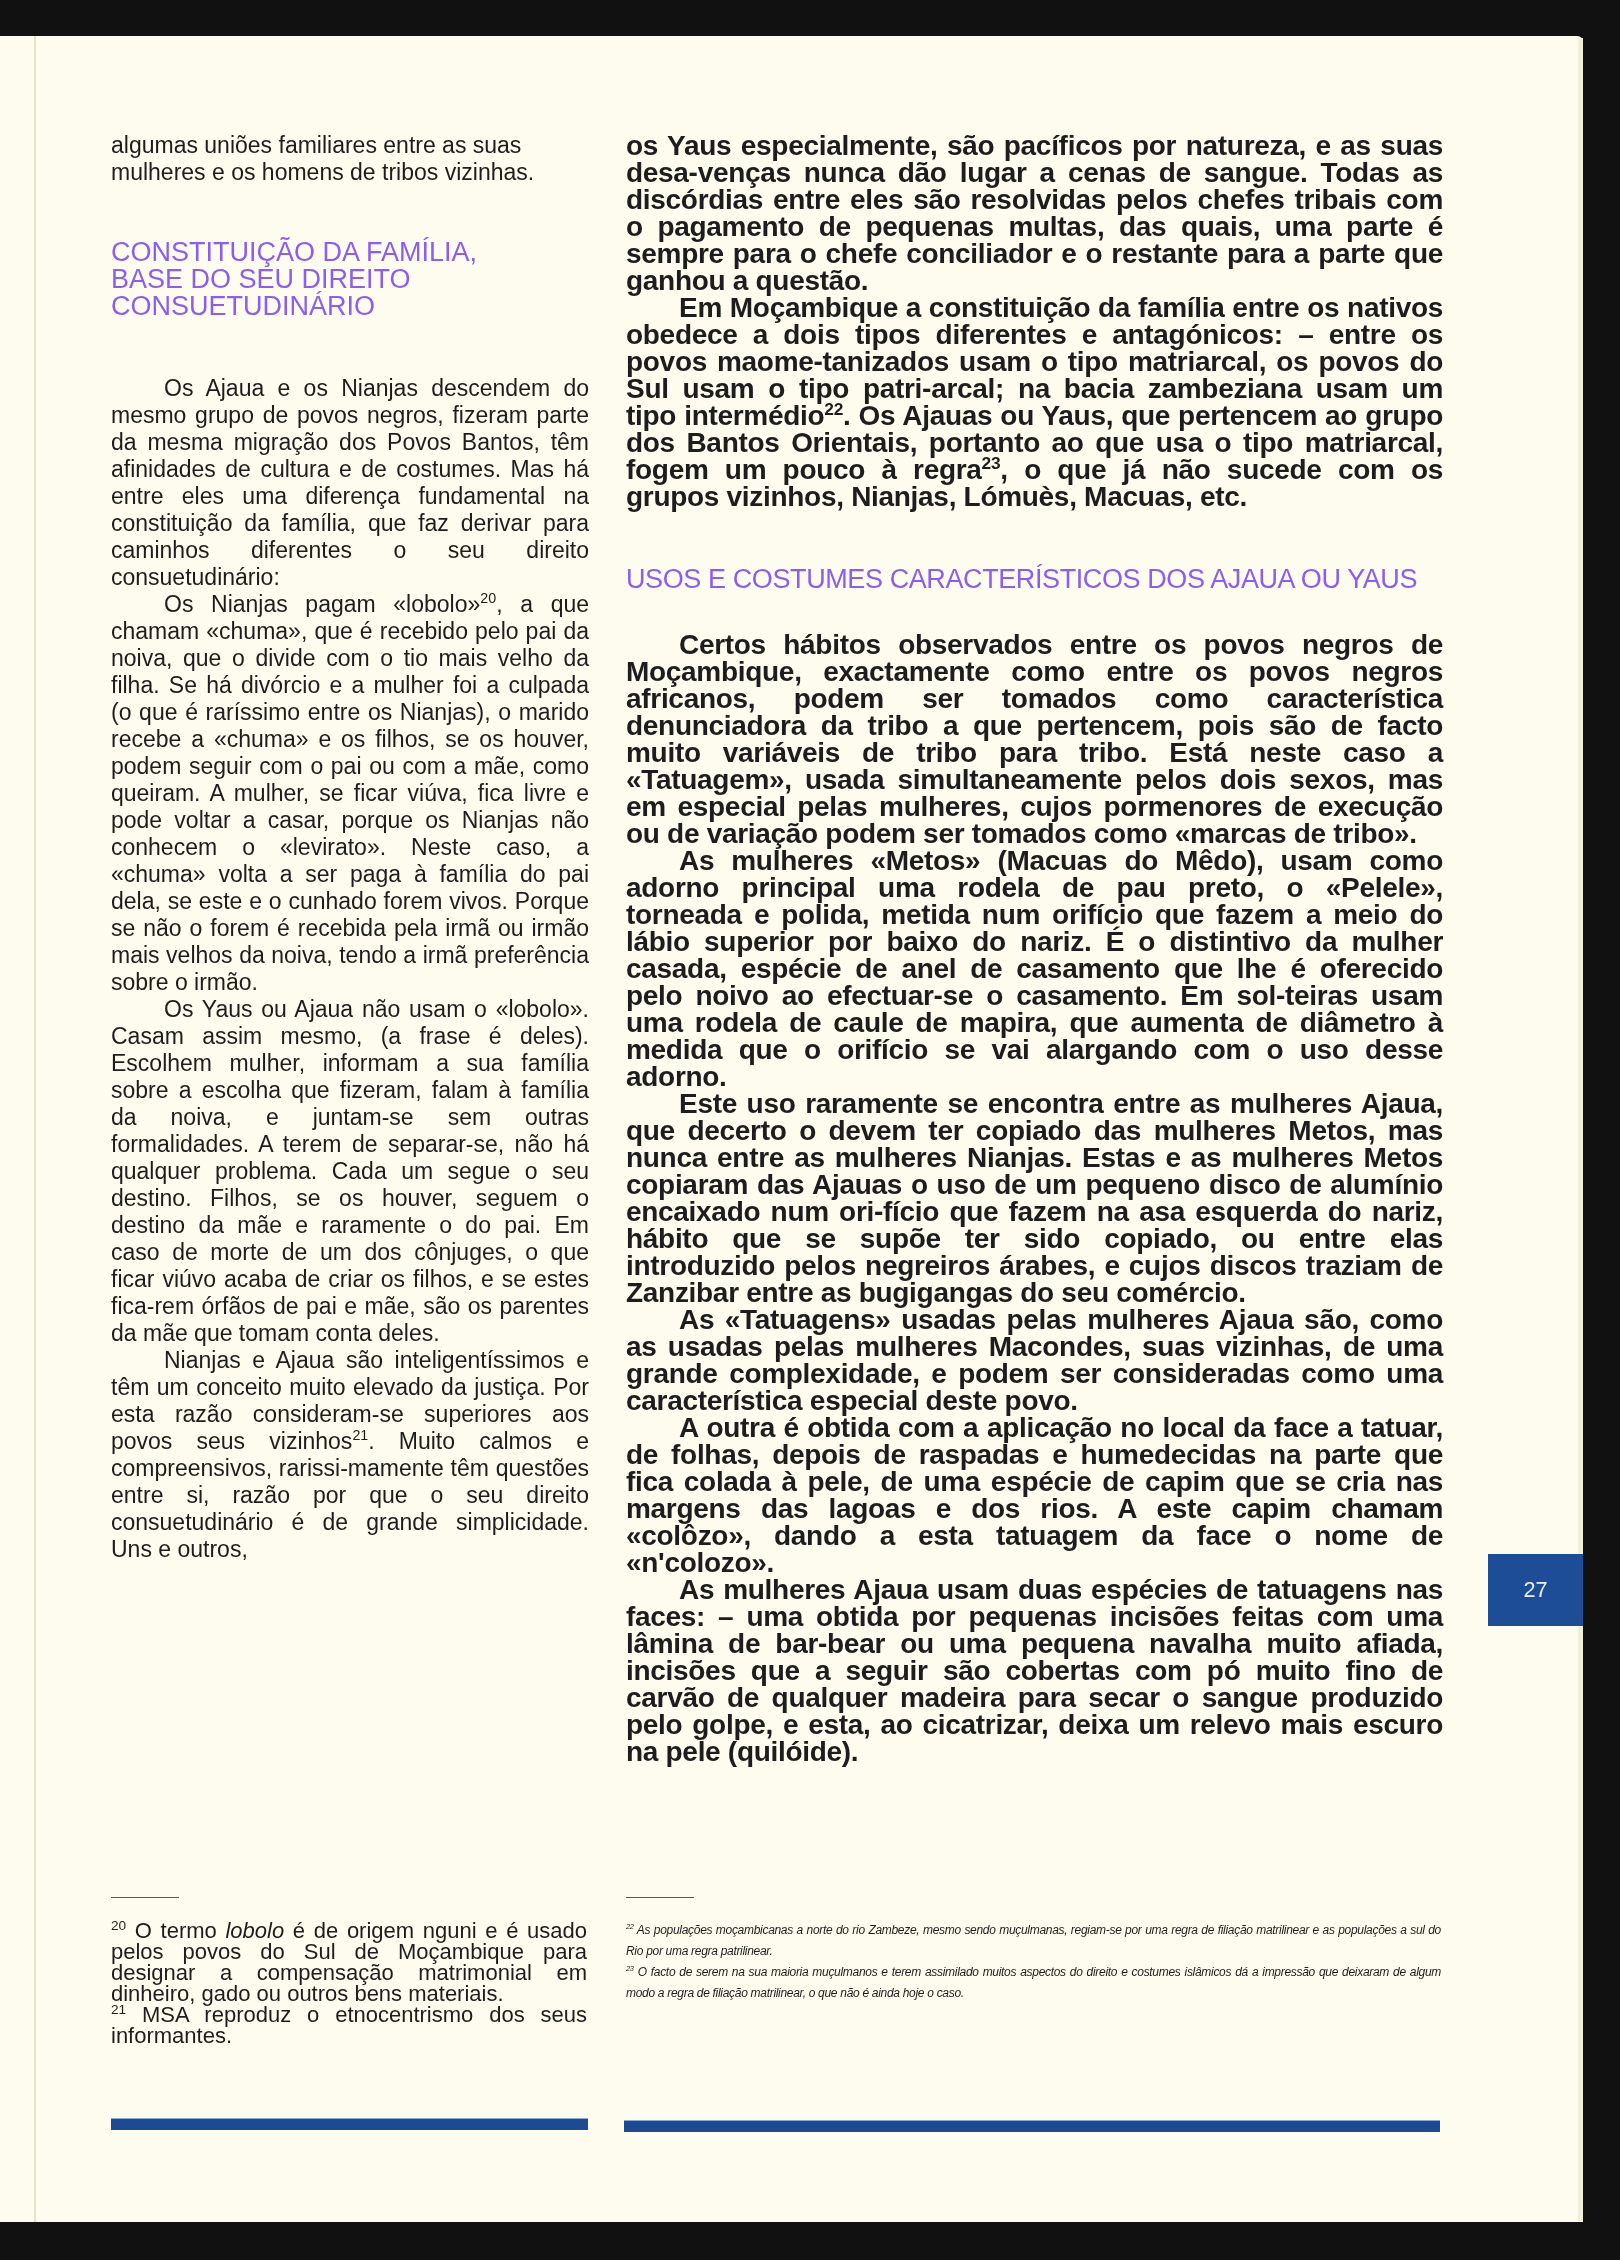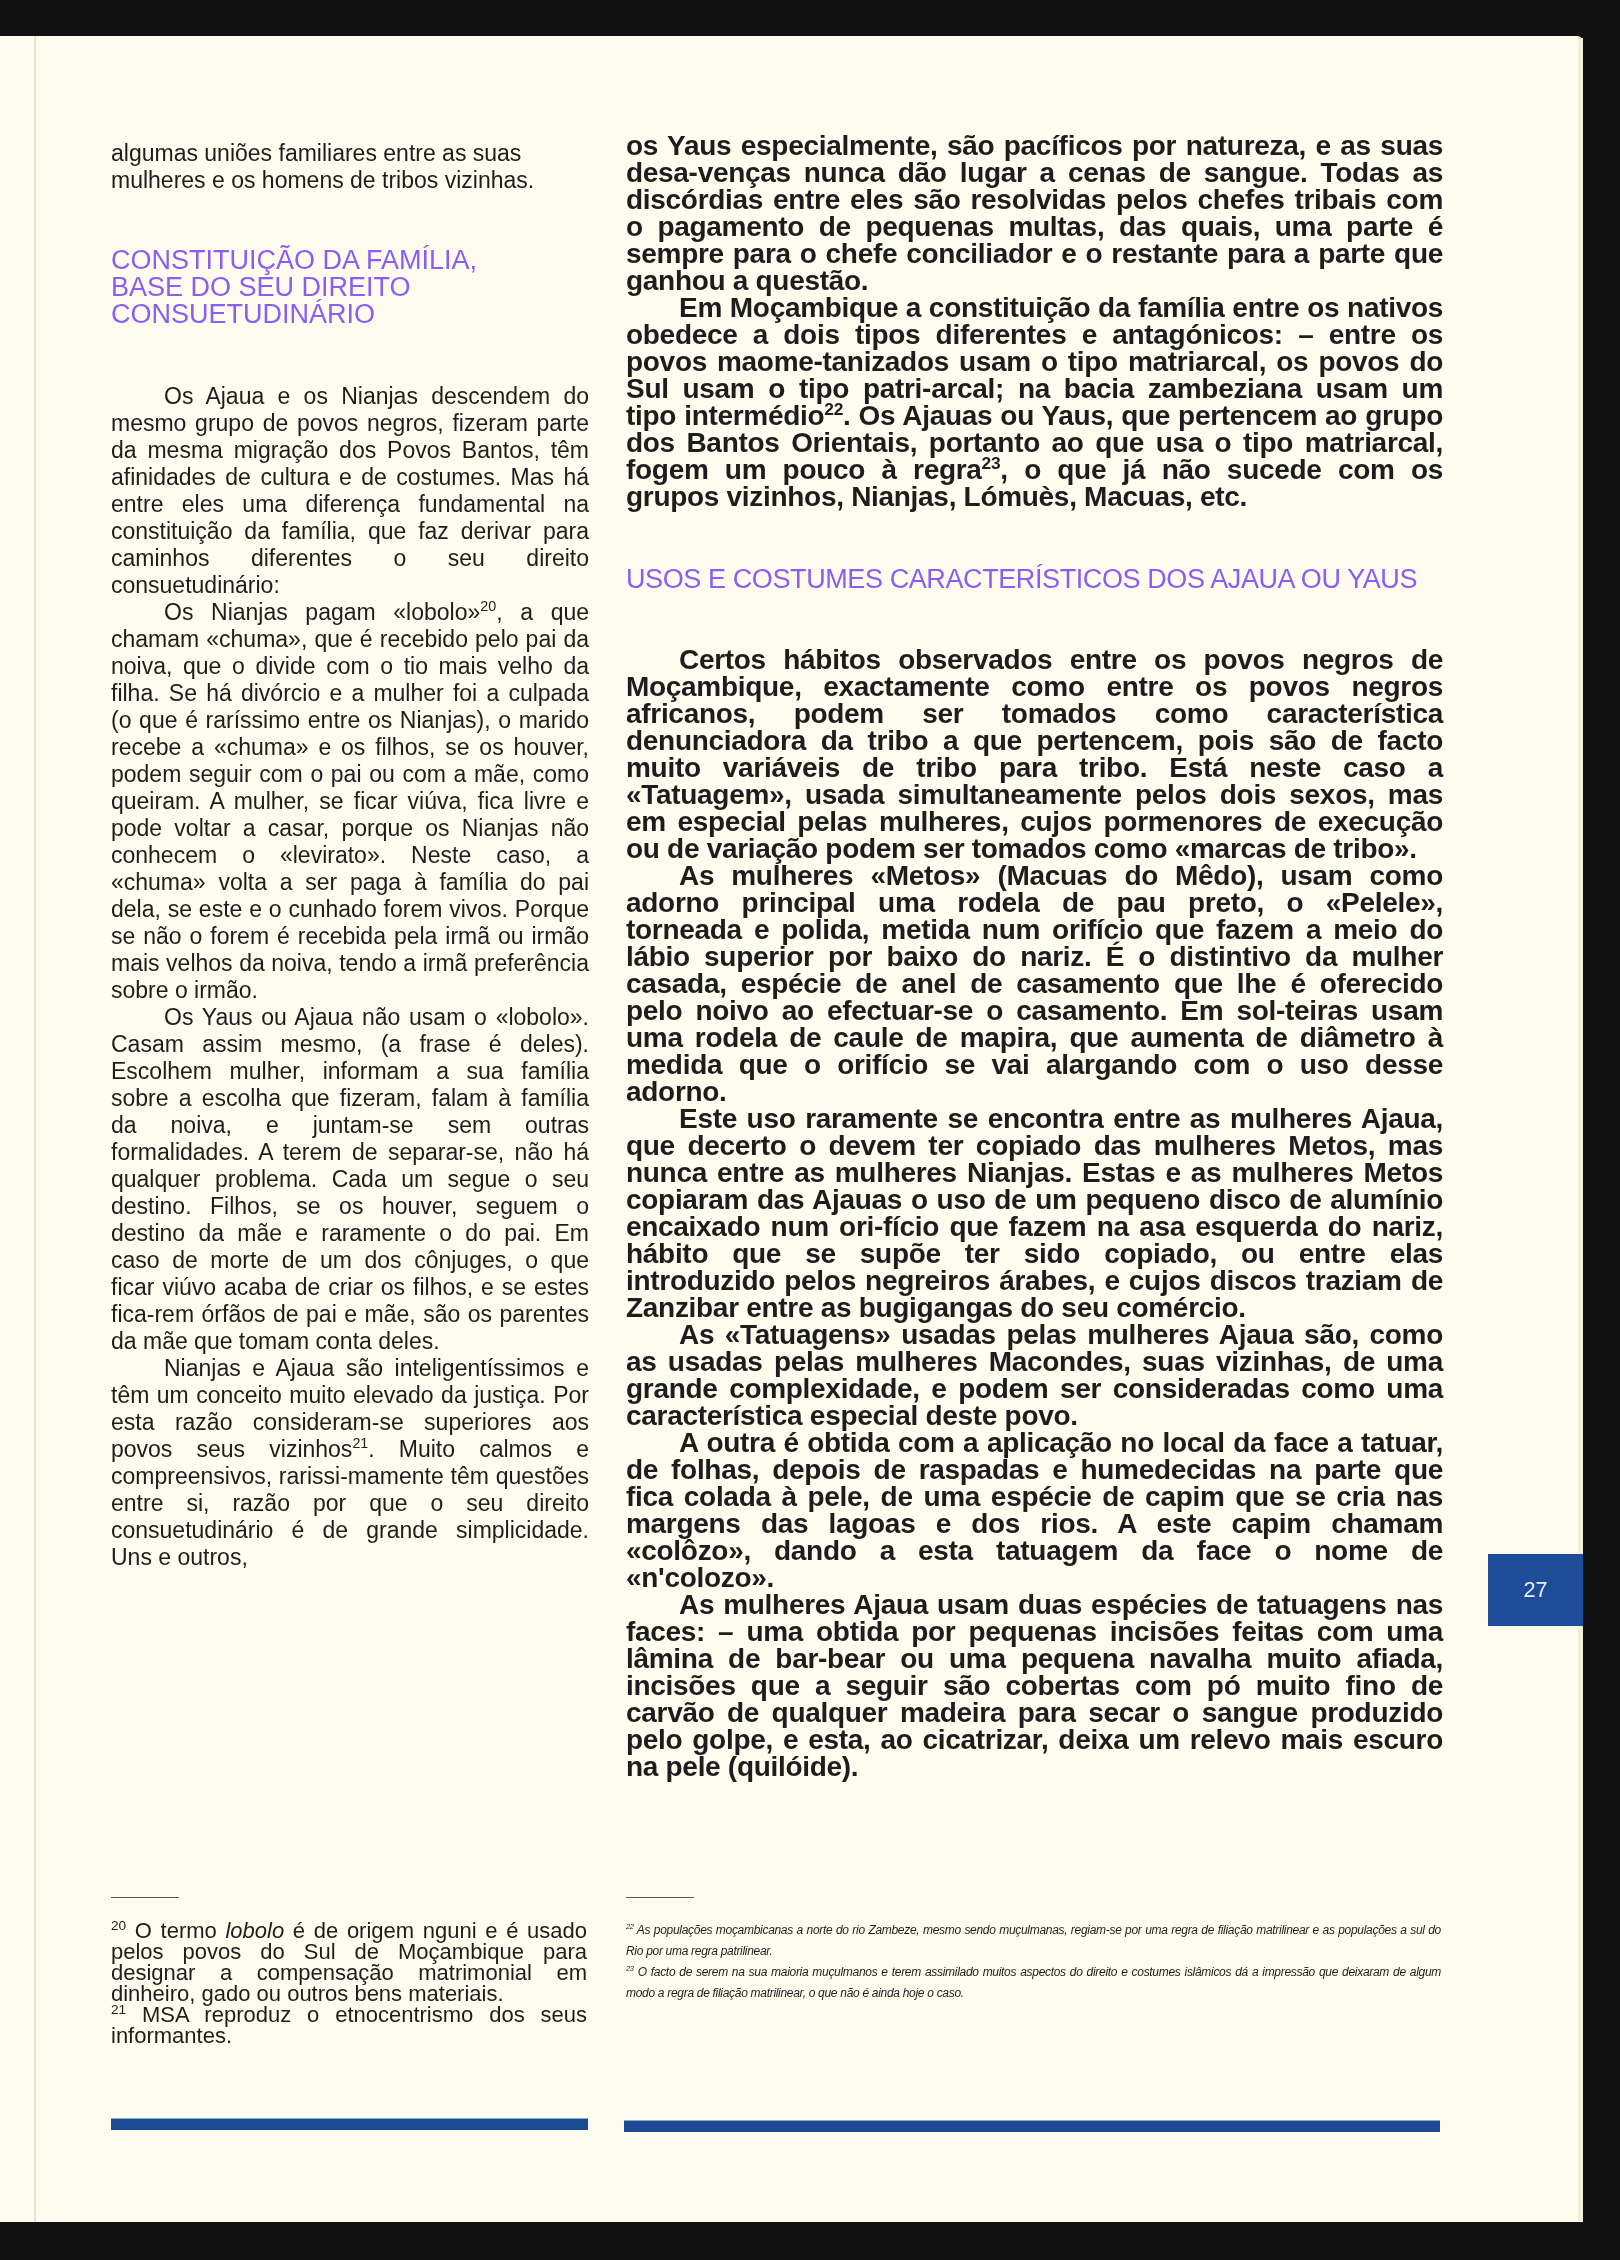--- a/index.html
+++ b/index.html
@@ -20,21 +20,21 @@
     position: absolute; left: 34px; top: 36px;
     width: 1.9px; height: 2186px;
     background: #e6e3cf;
   }
   .right-edge {
     position: absolute; left: 1578px; top: 38px;
     width: 4.7px; height: 2183px;
     background: #f1efdc;
   }
   .col-left {
-    position: absolute; left: 111px; top: 140px; width: 478px;
+    position: absolute; left: 111px; top: 132px; width: 478px;
   }
   .col-right {
     position: absolute; left: 626px; top: 132px; width: 817px;
   }
   p {
     margin: 0;
     font-size: 23px;
     line-height: 27px;
     text-align: justify;
     text-indent: 0;
@@ -95,21 +95,21 @@
   <p class="indent" style="margin-top:55px;">Os Ajaua e os Nianjas descendem do mesmo grupo de povos negros, fizeram parte da mesma migração dos Povos Bantos, têm afinidades de cultura e de costumes. Mas há entre eles uma diferença fundamental na constituição da família, que faz derivar para caminhos diferentes o seu direito consuetudinário:</p>
   <p class="indent"><span>Os Nianjas pagam «lobolo»</span><sup>20</sup><span>, a que chamam «chuma», que é recebido pelo pai da noiva, que o divide com o tio mais velho da filha. Se há divórcio e a mulher foi a culpada (o que é raríssimo entre os Nianjas), o marido recebe a «chuma» e os filhos, se os houver, podem seguir com o pai ou com a mãe, como queiram. A mulher, se ficar viúva, fica livre e pode voltar a casar, porque os Nianjas não conhecem o «levirato». Neste caso, a «chuma» volta a ser paga à família do pai dela, se este e o cunhado forem vivos. Porque se não o forem é recebida pela irmã ou irmão mais velhos da noiva, tendo a irmã preferência sobre o irmão.</span></p>
   <p class="indent">Os Yaus ou Ajaua não usam o «lobolo». Casam assim mesmo, (a frase é deles). Escolhem mulher, informam a sua família sobre a escolha que fizeram, falam à família da noiva, e juntam-se sem outras formalidades. A terem de separar-se, não há qualquer problema. Cada um segue o seu destino. Filhos, se os houver, seguem o destino da mãe e raramente o do pai. Em caso de morte de um dos cônjuges, o que ficar viúvo acaba de criar os filhos, e se estes fica-rem órfãos de pai e mãe, são os parentes da mãe que tomam conta deles.</p>
   <p class="indent"><span>Nianjas e Ajaua são inteligentíssimos e têm um conceito muito elevado da justiça. Por esta razão consideram-se superiores aos povos seus vizinhos</span><sup>21</sup><span>. Muito calmos e compreensivos, rarissi-mamente têm questões entre si, razão por que o seu direito consuetudinário é de grande simplicidade. Uns e outros,</span></p>
 </div>
 
 <div class="col-right">
   <p>os Yaus especialmente, são pacíficos por natureza, e as suas desa-venças nunca dão lugar a cenas de sangue. Todas as discórdias entre eles são resolvidas pelos chefes tribais com o pagamento de pequenas multas, das quais, uma parte é sempre para o chefe conciliador e o restante para a parte que ganhou a questão.</p>
   <p class="indent"><span>Em Moçambique a constituição da família entre os nativos obedece a dois tipos diferentes e antagónicos: – entre os povos maome-tanizados usam o tipo matriarcal, os povos do Sul usam o tipo patri-arcal; na bacia zambeziana usam um tipo intermédio</span><sup>22</sup><span>. Os Ajauas ou Yaus, que pertencem ao grupo dos Bantos Orientais, portanto ao que usa o tipo matriarcal, fogem um pouco à regra</span><sup>23</sup><span>, o que já não sucede com os grupos vizinhos, Nianjas, Lómuès, Macuas, etc.</span></p>
 
-  <h2 style="margin-top:56px; margin-bottom:53px;">USOS E COSTUMES CARACTERÍSTICOS DOS AJAUA OU YAUS</h2>
+  <h2 style="margin-top:56px; margin-bottom:38px;">USOS E COSTUMES CARACTERÍSTICOS DOS AJAUA OU YAUS</h2>
 
   <p class="indent">Certos hábitos observados entre os povos negros de Moçambique, exactamente como entre os povos negros africanos, podem ser tomados como característica denunciadora da tribo a que pertencem, pois são de facto muito variáveis de tribo para tribo. Está neste caso a «Tatuagem», usada simultaneamente pelos dois sexos, mas em especial pelas mulheres, cujos pormenores de execução ou de variação podem ser tomados como «marcas de tribo».</p>
   <p class="indent">As mulheres «Metos» (Macuas do Mêdo), usam como adorno principal uma rodela de pau preto, o «Pelele», torneada e polida, metida num orifício que fazem a meio do lábio superior por baixo do nariz. É o distintivo da mulher casada, espécie de anel de casamento que lhe é oferecido pelo noivo ao efectuar-se o casamento. Em sol-teiras usam uma rodela de caule de mapira, que aumenta de diâmetro à medida que o orifício se vai alargando com o uso desse adorno.</p>
   <p class="indent">Este uso raramente se encontra entre as mulheres Ajaua, que decerto o devem ter copiado das mulheres Metos, mas nunca entre as mulheres Nianjas. Estas e as mulheres Metos copiaram das Ajauas o uso de um pequeno disco de alumínio encaixado num ori-fício que fazem na asa esquerda do nariz, hábito que se supõe ter sido copiado, ou entre elas introduzido pelos negreiros árabes, e cujos discos traziam de Zanzibar entre as bugigangas do seu comércio.</p>
   <p class="indent">As «Tatuagens» usadas pelas mulheres Ajaua são, como as usadas pelas mulheres Macondes, suas vizinhas, de uma grande complexidade, e podem ser consideradas como uma característica especial deste povo.</p>
   <p class="indent">A outra é obtida com a aplicação no local da face a tatuar, de folhas, depois de raspadas e humedecidas na parte que fica colada à pele, de uma espécie de capim que se cria nas margens das lagoas e dos rios. A este capim chamam «colôzo», dando a esta tatuagem da face o nome de «n'colozo».</p>
   <p class="indent">As mulheres Ajaua usam duas espécies de tatuagens nas faces: – uma obtida por pequenas incisões feitas com uma lâmina de bar-bear ou uma pequena navalha muito afiada, incisões que a seguir são cobertas com pó muito fino de carvão de qualquer madeira para secar o sangue produzido pelo golpe, e esta, ao cicatrizar, deixa um relevo mais escuro na pele (quilóide).</p>
 </div>
 
 <div class="fn fn-left">

